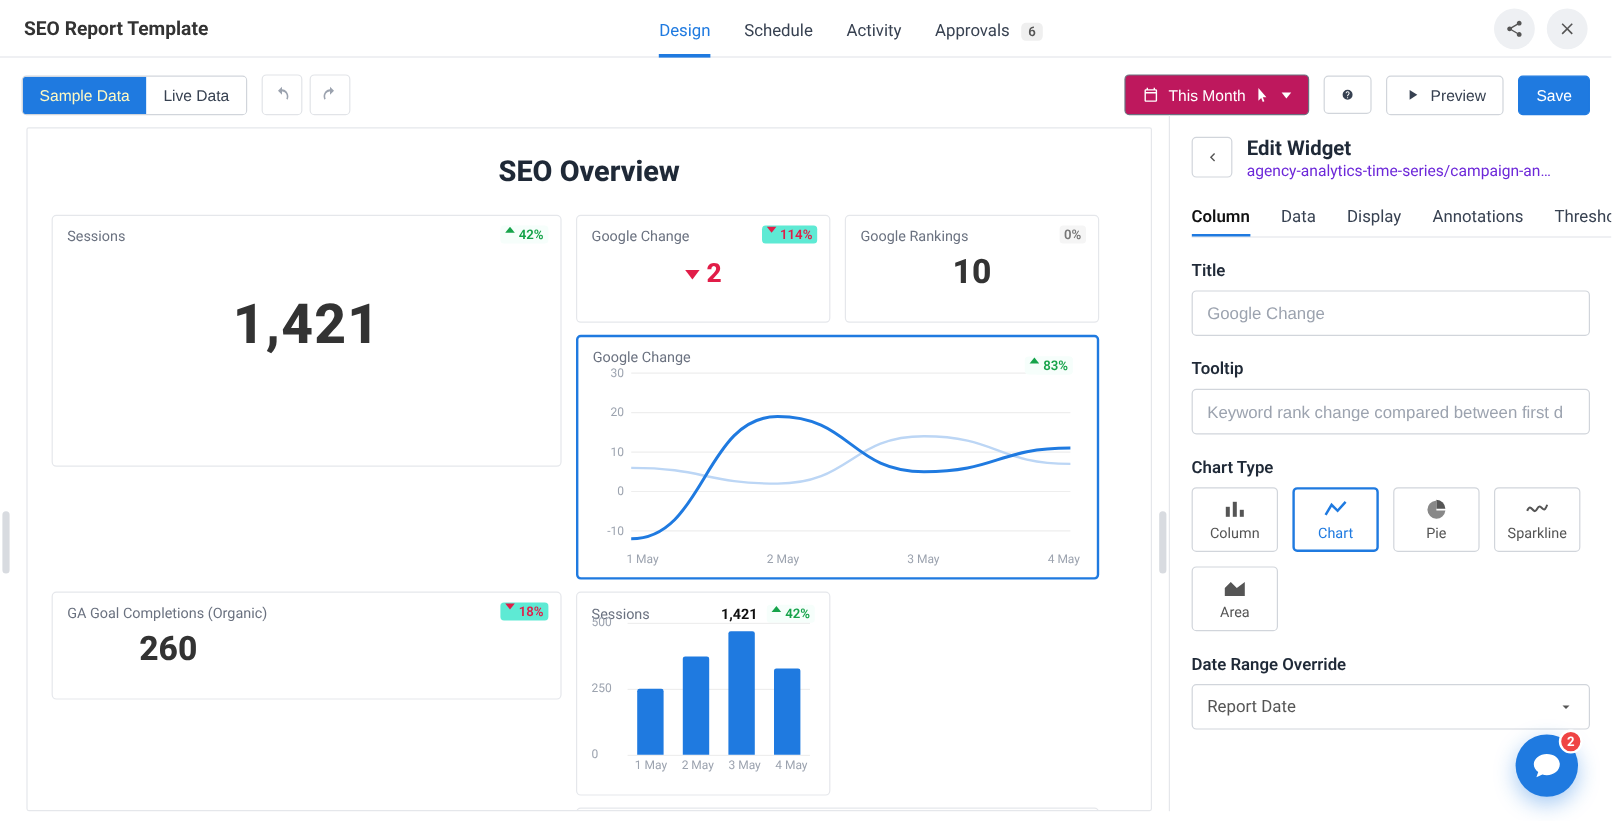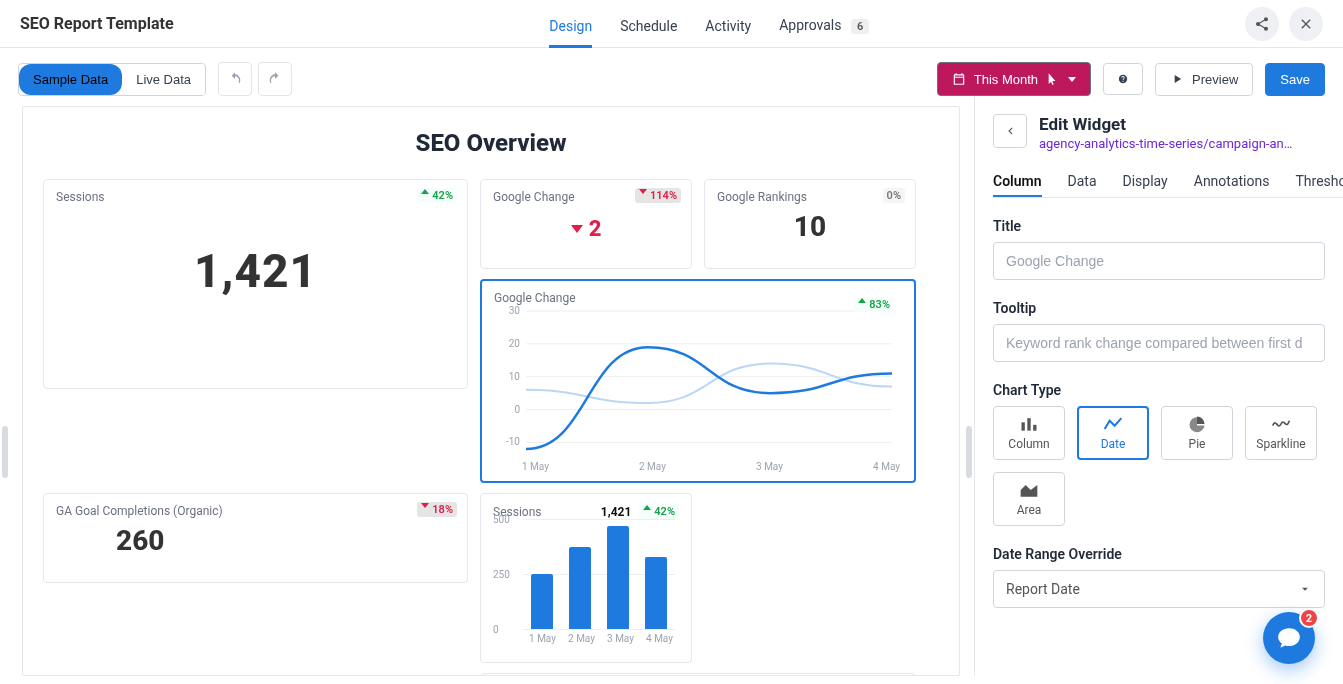--- a/index.html
+++ b/index.html
@@ -16,21 +16,21 @@
   .badge-pill { display:inline-block; min-width:16px; padding:1px 6px; border-radius:4px; background:#efefef; color:#555; font-size:11px; margin-left:6px; font-weight:600; }
   .topbar-right { display:flex; gap:10px; }
   .circle-btn { width:34px; height:34px; border-radius:50%; background:#eef0f3; display:flex; align-items:center; justify-content:center; cursor:pointer; }
   .circle-btn svg { width:16px; height:16px; fill:#555; }
 
   
   .actionbar { display:flex; align-items:center; justify-content:space-between; padding:14px 18px 0; }
   .actionbar-left { display:flex; gap:12px; align-items:center; }
   .toggle-group { display:flex; border:1px solid #d1d5db; border-radius:4px; overflow:hidden; }
   .toggle-group button { border:none; padding:8px 14px; font-size:13px; background:#fff; cursor:pointer; color:#374151; }
-  .toggle-group button.active { background:#1f7ae0; color:#000000;border-radius:12px; }
+  .toggle-group button.active { background:#1f7ae0; color:#fef9c3; }
   .undo-redo { display:flex; gap:6px; }
   .sq-btn { width:34px; height:34px; border:1px solid #e2e4e8; border-radius:4px; background:#fff; display:flex; align-items:center; justify-content:center; color:#9ca3af; }
 
   .actionbar-right { display:flex; gap:12px; align-items:center; }
   .btn { border:1px solid #d1d5db; background:#fff; padding:8px 14px; border-radius:4px; font-size:13px; display:inline-flex; align-items:center; gap:8px; cursor:pointer; color:#374151; }
   .btn.primary { background:#1f7ae0; border-color:#1f7ae0; color:#fff; }
   .btn.dark { background:#be185d; border-color:#6b7280; color:#fff; }
   .btn svg { width:14px; height:14px; fill:currentColor; }
 
   
@@ -40,21 +40,21 @@
   .canvas h2 { text-align:center; font-size:24px; font-weight:800; margin:8px 0 22px; color:#1f2937; }
 
   .grid { display:grid; grid-template-columns: 425px 212px 212px; gap:10px 12px; }
   .card { border:1px solid #e5e7eb; border-radius:4px; padding:10px 12px; background:#fff; position:relative; }
   .card.selected { border:2px solid #1f7ae0; }
   .card-title { font-size:12px; color:#6b7280; }
   .stat-big { font-size:46px; font-weight:800; text-align:center; margin-top:40px; letter-spacing:1px; }
   .stat-med { font-size:28px; font-weight:800; text-align:center; margin-top:6px; }
   .delta { position:absolute; top:8px; right:10px; font-size:11px; font-weight:600; display:flex; gap:3px; padding:1px 4px; border-radius:3px;}
   .delta.up { color:#16a34a; background:#f6fefb; }
-  .delta.down { color:#e11d48; background:#e5e5e5; }
+  .delta.down { color:#e11d48; background:#5eead4; }
   .delta.neutral { color:#777; background:#f5f5f5; }
   .caret-up { width:0;height:0;border-left:4px solid transparent;border-right:4px solid transparent;border-bottom:5px solid currentColor; display:inline-block;}
   .caret-down { width:0;height:0;border-left:4px solid transparent;border-right:4px solid transparent;border-top:5px solid currentColor; display:inline-block;}
   .big-red { color:#e11d48; font-size:22px; font-weight:800; display:flex; align-items:center; justify-content:center; gap:6px; margin-top:12px;}
   .bars-area { position:relative; height:110px; border-left:0; }
   .gridline { position:absolute; left:30px; right:4px; border-top:1px solid #eee; }
   .bars { position:absolute; left:30px; right:4px; bottom:0; top:0; display:flex; justify-content:space-around; align-items:flex-end; }
   .bar { width:22px; background:#1f7ae0; border-radius:2px 2px 0 0;}
   .ytick { position:absolute; left:0; font-size:10px; color:#9ca3af; transform:translateY(-50%);}
   .xlabels { display:flex; justify-content:space-around; margin-left:30px; font-size:10px; color:#9ca3af; margin-top:4px;}
@@ -340,21 +340,21 @@
               <rect x="3" y="8" width="4" height="10" fill="#555"></rect>
               <rect x="10" y="3" width="4" height="15" fill="#555"></rect>
               <rect x="17" y="11" width="4" height="7" fill="#555"></rect>
             </svg>
           <span>Column</span>
         </div>
         <div class="ct-opt selected">
           <svg viewBox="0 0 24 20">
               <polyline points="2,16 8,6 14,12 22,3" fill="none" stroke="#1f7ae0" stroke-width="2.5"></polyline>
             </svg>
-          <span>Date</span>
+          <span>Chart</span>
         </div>
         <div class="ct-opt">
           <svg viewBox="0 0 24 24">
               <path fill="#555" d="M12 2v10h10A10 10 0 0 0 12 2z"></path>
               <path fill="#888" d="M11 3a10 10 0 1 0 11 11H12V3h-1z"></path>
             </svg>
           <span>Pie</span>
         </div>
         <div class="ct-opt">
           <svg viewBox="0 0 24 20">

